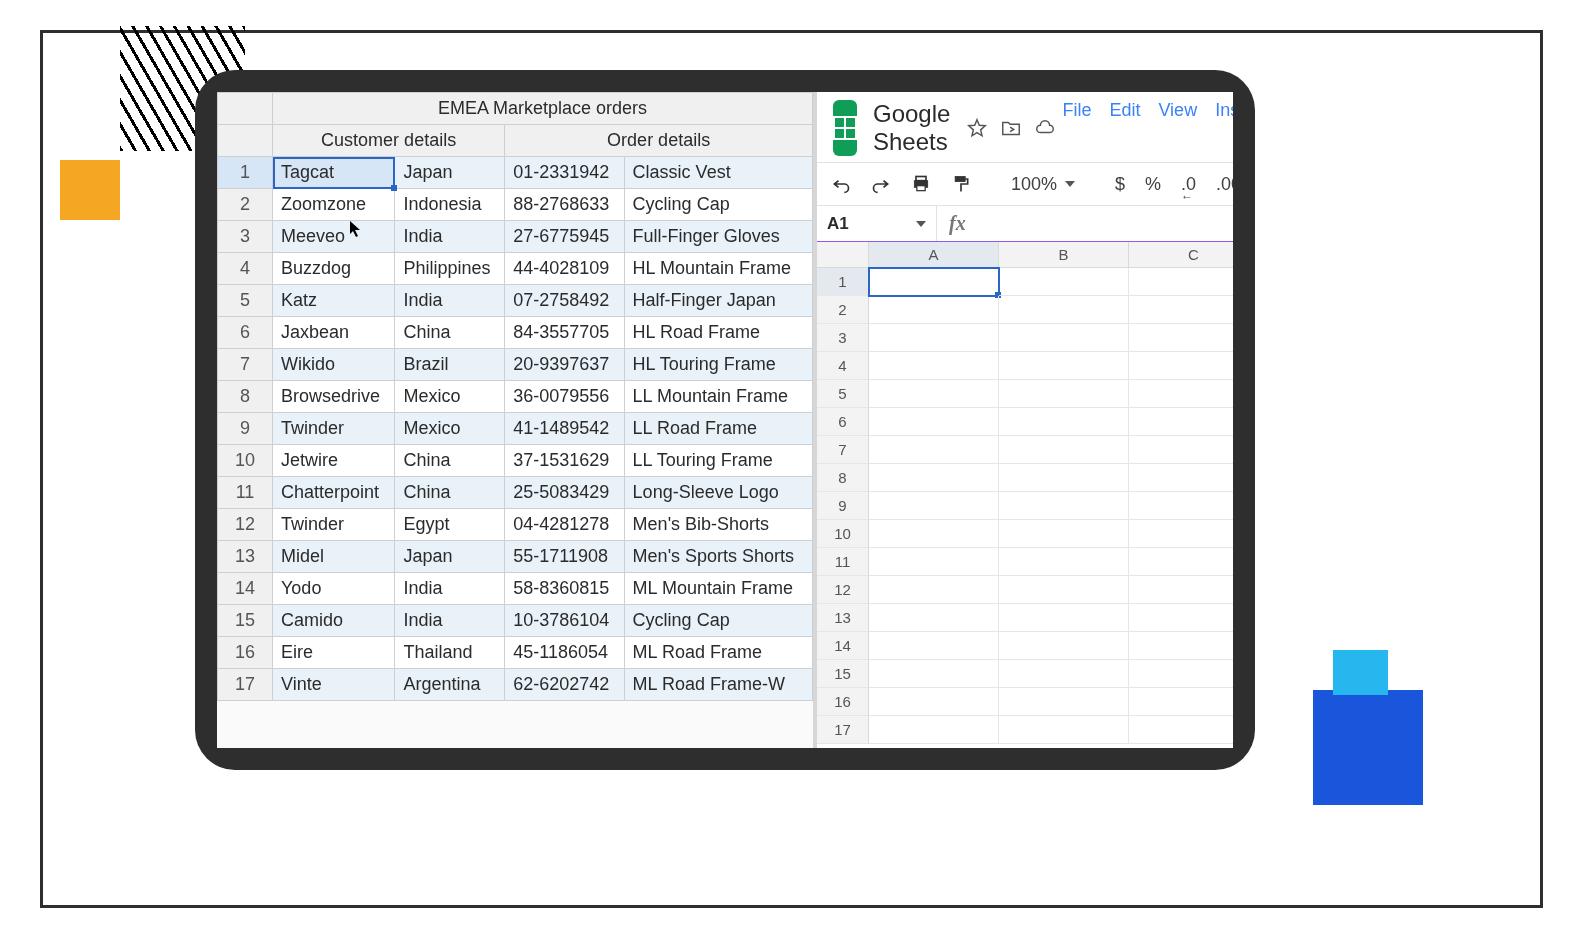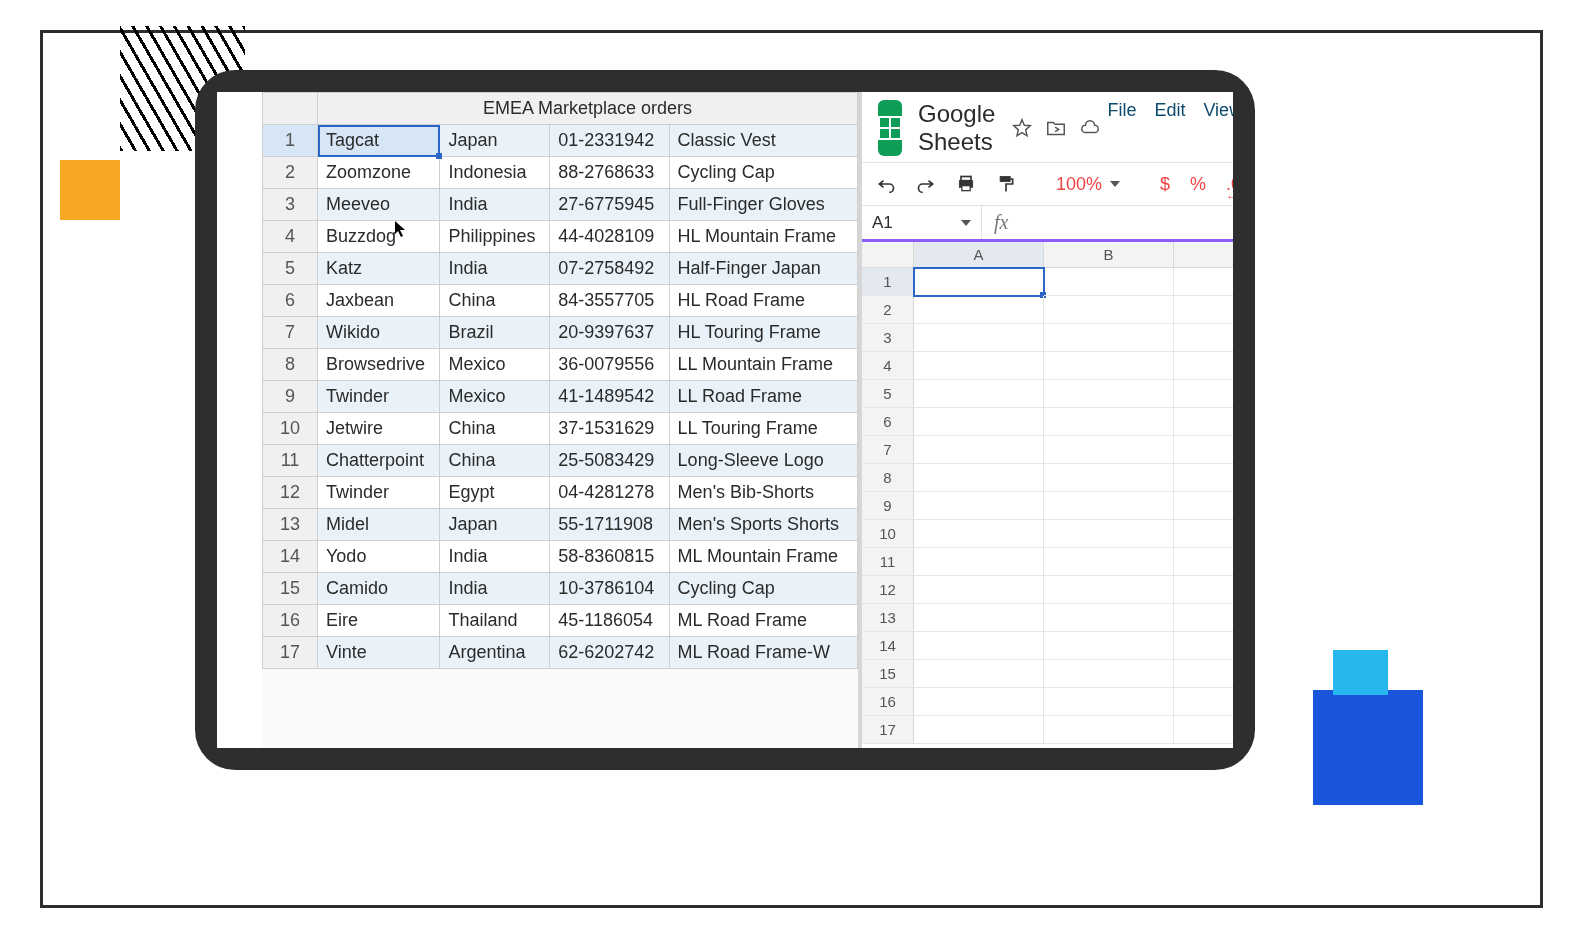--- a/index.html
+++ b/index.html
@@ -20,21 +20,21 @@
     position: absolute; left: 120px; top: 26px; width: 125px; height: 125px;
     background: repeating-linear-gradient(60deg, #000 0px, #000 3px, transparent 3px, transparent 12px);
   }
 
   
   .device {
     position: absolute; left: 195px; top: 70px; width: 1060px; height: 700px;
     background: #2e2e2e; border-radius: 40px; padding: 22px;
   }
   .screen {
-    width: 100%; height: 100%; background: #ffffff; display: flex; overflow: hidden; padding-left: 45px;
+    width: 100%; height: 100%; background: #ffffff; display: flex; overflow: hidden;
   }
 
   
   .left-pane {
     width: 600px; height: 100%; border-right: 4px solid #d6d6d6; background: #fafafa;
     filter: blur(0.4px);
     font-size: 18px; color: #2b2b2b;
   }
   table.orders { width: 100%; border-collapse: collapse; }
   .orders th, .orders td { border: 1px solid #cfcfcf; padding: 5px 8px; font-weight: 400; text-align: left; }
@@ -68,35 +68,35 @@
      linear-gradient(#fff,#fff) left 0 top 22px/24px 2px no-repeat,
      linear-gradient(#fff,#fff) left 0 top 0/2px 24px no-repeat,
      linear-gradient(#fff,#fff) left 11px top 0/2px 24px no-repeat,
      linear-gradient(#fff,#fff) left 22px top 0/2px 24px no-repeat;
   }
   .gs-titlebar { display: flex; flex-direction: row; gap: 6px; }
   .gs-title-row { display: flex; align-items: center; gap: 16px; font-size: 24px; }
   .gs-title-icons { display: flex; gap: 12px; color: #555; }
   .gs-icon { width: 22px; height: 22px; display:inline-flex; align-items:center; justify-content:center; }
   .gs-icon svg { width: 22px; height: 22px; stroke: #555; fill: none; stroke-width: 1.6; }
-  .gs-menu { display: flex; gap: 18px; font-size: 18px; color: #0c4a6e; }
+  .gs-menu { display: flex; gap: 18px; font-size: 18px; color: #3b82f6; }
   .gs-menu span { cursor: default; }
 
   .gs-toolbar {
     display: flex; align-items: center; gap: 20px; padding: 10px 14px;
     border-top: 1px solid #e2e2e2; border-bottom: 1px solid #e2e2e2; margin-top: 6px;
-    font-size: 18px; color: #ef4444;
+    font-size: 18px; color: #404040;
   }
   .tb-icon { width: 20px; height: 20px; display:inline-flex; align-items:center; justify-content:center; }
   .tb-icon svg { width: 20px; height: 20px; stroke: #333; fill: #333; }
   .tb-zoom { display: flex; align-items: center; gap: 8px; }
   .tb-sep { width: 1px; height: 22px; background: #ddd; }
 
   .gs-namebox {
-    display: flex; align-items: center; border-bottom: 3px solid #8b5cf6; height: 36px;
+    display: flex; align-items: center; border-bottom: 1px solid #8b5cf6; height: 36px; font-weight: bold;
   }
   .nb-cell {
     width: 120px; padding: 0 10px; display:flex; align-items:center; justify-content:space-between;
     border-right: 1px solid #e2e2e2; height:100%; font-size: 17px;
   }
   .nb-fx { padding: 0 12px; color: #777; font-style: italic; font-family: 'Times New Roman', serif; font-size: 20px; }
 
   .gs-grid { flex:1; display:flex; overflow:hidden; }
   .gs-grid-inner { flex:1; display:flex; flex-direction:column; }
   .gs-colhdr { display:flex; height:26px; }
@@ -128,20 +128,25 @@
 
 <div class="device">
   <div class="screen">
 
     <div class="left-pane" style="position:relative;">
       <table class="orders">
         <thead>
           <tr class="title-row">
             <th class="rownum"></th>
             <th colspan="4">EMEA Marketplace orders</th>
+          </tr>
+          <tr>
+            <th class="rownum"></th>
+            <th colspan="2">Customer details</th>
+            <th colspan="2">Order details</th>
           </tr>
         </thead>
         <tbody id="orders-body">
             <tr class="sel-row">
               <td class="rownum">1</td>
               <td class="selected">Tagcat</td>
               <td>Japan</td>
               <td>01-2331942</td>
               <td>Classic Vest</td>
             </tr>

